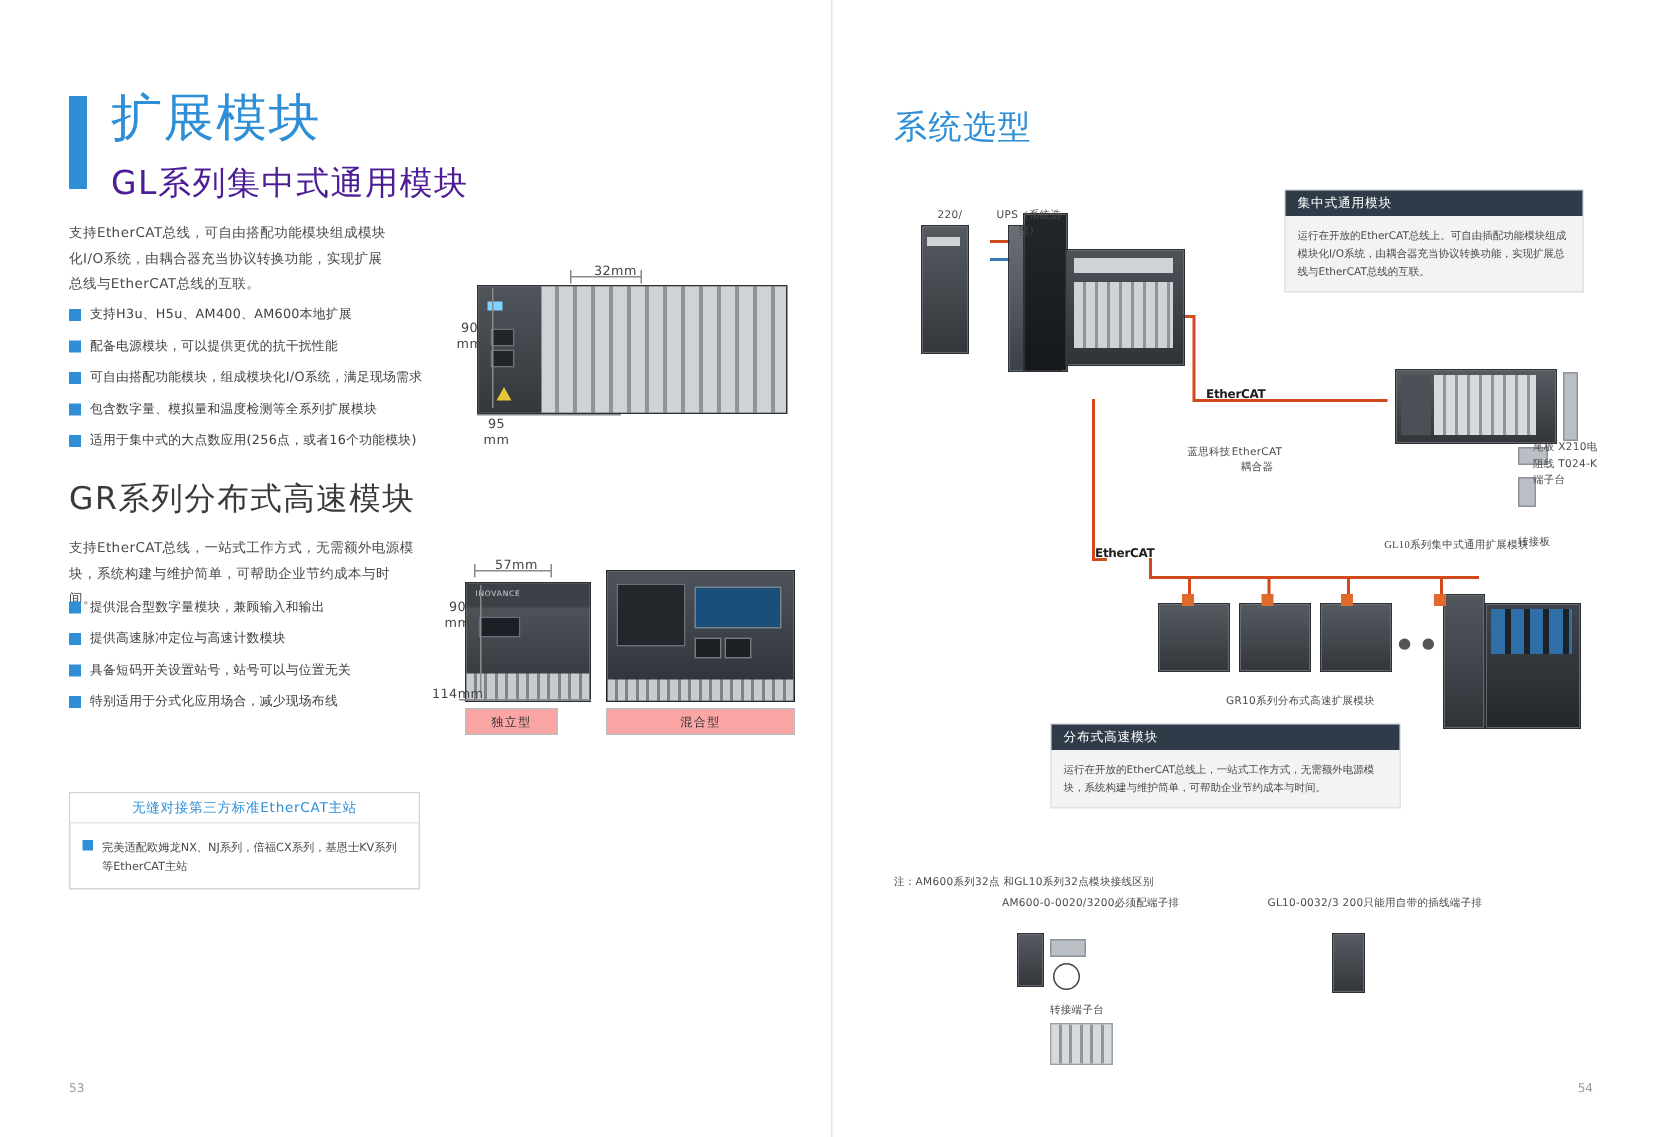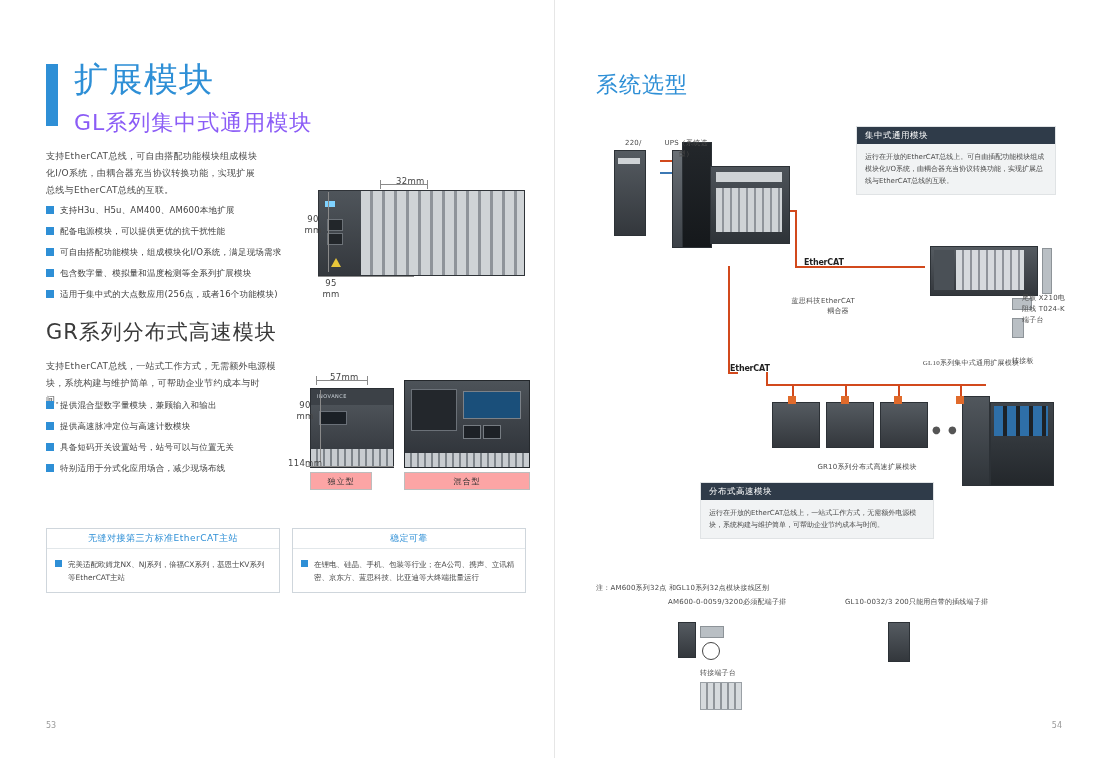--- a/index.html
+++ b/index.html
@@ -5,21 +5,21 @@
   html,body{margin:0;padding:0;background:#d7d7d7;}
   body{font-family:"DejaVu Sans","Liberation Sans",sans-serif;}
   .page{position:relative;width:1108px;height:758px;background:#f2f2f2;overflow:hidden;}
   .sheet{position:absolute;top:0;left:0;width:1108px;height:758px;background:#ffffff;}
   .spine{position:absolute;left:554px;top:0;width:1px;height:758px;background:#e6e6e6;}
 
   
   .l-title-wrap{position:absolute;left:46px;top:58px;width:330px;}
   .accent-bar{position:absolute;left:0;top:6px;width:12px;height:62px;background:#2e8fd6;}
   .big-title{position:absolute;left:28px;top:0;font-size:34px;font-weight:normal;color:#2e8fd6;letter-spacing:1px;line-height:42px;}
-  .sub-title{position:absolute;left:28px;top:48px;font-size:22px;color:#8b5cf6;letter-spacing:1px;line-height:34px;font-weight:normal;}
+  .sub-title{position:absolute;left:28px;top:48px;font-size:22px;color:#4c1d95;letter-spacing:1px;line-height:34px;font-weight:normal;}
 
   .para{position:absolute;font-size:9px;line-height:17px;color:#4a4a4a;letter-spacing:.3px;}
   .p1{left:46px;top:148px;width:215px;}
   .p2{left:46px;top:358px;width:230px;}
 
   .bullets{position:absolute;}
   .b1{left:46px;top:203px;}
   .b2{left:46px;top:398px;}
   .bullet{position:relative;font-size:8.5px;color:#404040;line-height:14px;padding-left:14px;margin-bottom:7px;letter-spacing:.2px;}
   .bullet:before{content:"";position:absolute;left:0;top:3px;width:8px;height:8px;background:#2e8fd6;}
@@ -187,27 +187,20 @@
   <div class="dimtxt dim-114">114mm</div>
 
   <div class="cap cap1">独立型</div>
   <div class="cap cap2">混合型</div>
 
   <div class="feat featA">
     <div class="feat-head">无缝对接第三方标准EtherCAT主站</div>
     <div class="feat-body">
       <span class="sq"></span>
       <div class="tx">完美适配欧姆龙NX、NJ系列，倍福CX系列，基恩士KV系列等EtherCAT主站</div>
-    </div>
-  </div>
-  <div class="feat featB">
-    <div class="feat-head">稳定可靠</div>
-    <div class="feat-body">
-      <span class="sq"></span>
-      <div class="tx">在锂电、硅晶、手机、包装等行业；在A公司、携声、立讯精密、京东方、蓝思科技、比亚迪等大终端批量运行</div>
     </div>
   </div>
 
   <div class="pgnum pg-l">53</div>
 
   <div class="r-title">系统选型</div>
 
   <div class="wire wire-h" style="left:660px;top:160px;width:50px;background:#d2491c;"></div>
   <div class="wire wire-h" style="left:660px;top:172px;width:50px;background:#3c78b4;"></div>
   <div class="wire wire-h" style="left:795px;top:266px;width:130px;"></div>
@@ -266,21 +259,21 @@
   <div class="rbox box1">
     <div class="rbox-head">集中式通用模块</div>
     <div class="rbox-body">运行在开放的EtherCAT总线上。可自由插配功能模块组成模块化I/O系统，由耦合器充当协议转换功能，实现扩展总线与EtherCAT总线的互联。</div>
   </div>
   <div class="rbox box2">
     <div class="rbox-head">分布式高速模块</div>
     <div class="rbox-body">运行在开放的EtherCAT总线上，一站式工作方式，无需额外电源模块，系统构建与维护简单，可帮助企业节约成本与时间。</div>
   </div>
 
   <div class="dg-txt tnote">注：AM600系列32点 和GL10系列32点模块接线区别</div>
-  <div class="dg-txt tnote2">AM600-0-0059/3200必须配端子排</div>
+  <div class="dg-txt tnote2">AM600-0-0020/3200必须配端子排</div>
   <div class="dg-txt tnote3">GL10-0032/3 200只能用自带的插线端子排</div>
 
   <div class="dev" style="left:678px;top:622px;width:16px;height:34px;"></div>
   <div class="small-gray" style="left:700px;top:626px;width:22px;height:10px;"></div>
   <div style="position:absolute;left:702px;top:642px;width:16px;height:16px;border:1.5px solid #444;border-radius:50%;"></div>
   <div class="dg-txt" style="left:700px;top:668px;">转接端子台</div>
   <div class="devl" style="left:700px;top:682px;width:40px;height:26px;background:repeating-linear-gradient(90deg,#d6dadd 0,#d6dadd 5px,#90959a 5px,#90959a 7px);border:1px solid #9aa0a5;"></div>
   <div class="dev" style="left:888px;top:622px;width:20px;height:38px;"></div>
 
   <div class="pgnum pg-r">54</div>

